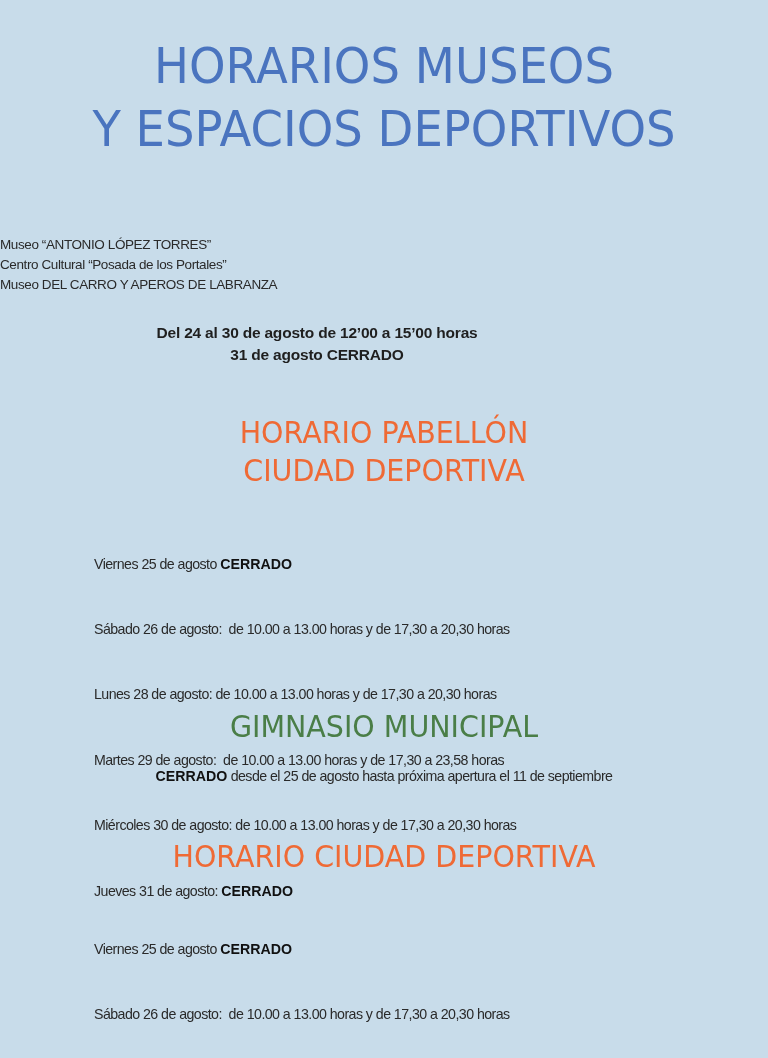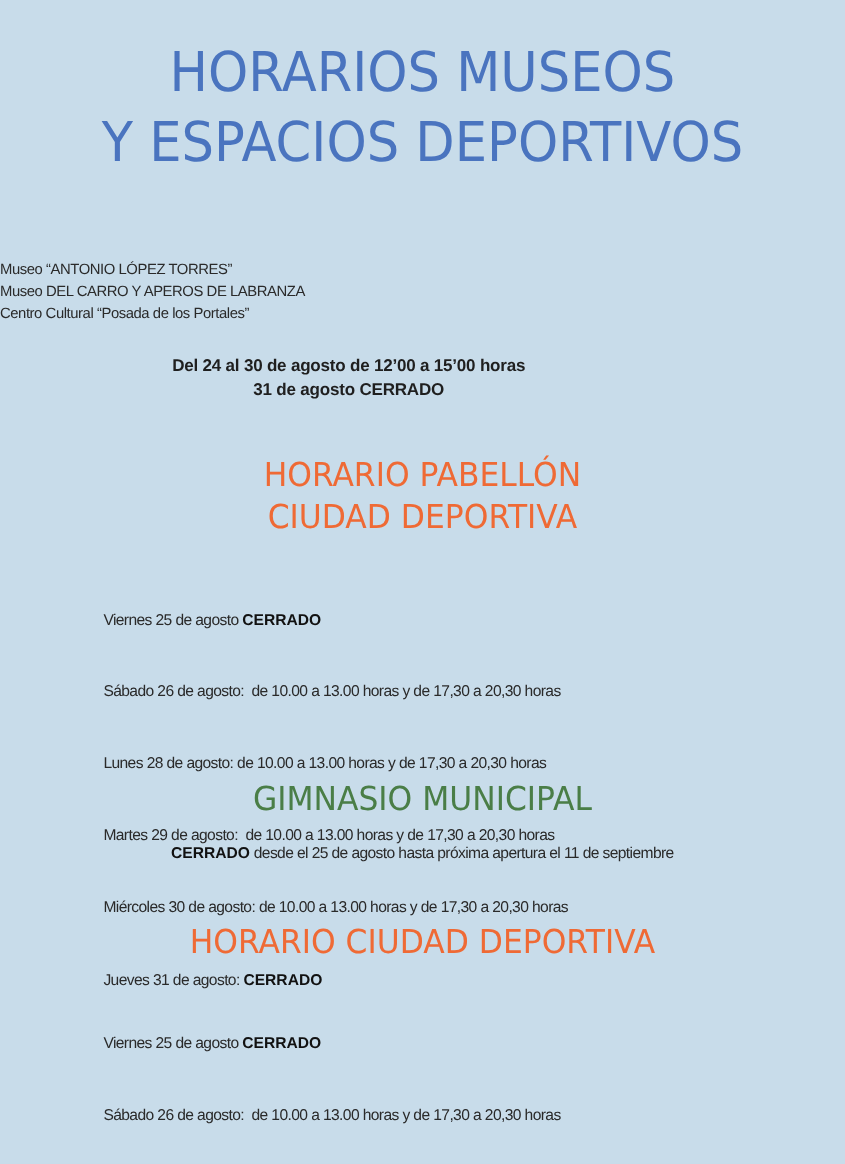--- a/index.html
+++ b/index.html
@@ -105,39 +105,39 @@
     .gym-note b { color: #111; letter-spacing: 0px; }
   </style>
 </head>
 <body>
 
 <h1 class="main-title t1">HORARIOS MUSEOS</h1>
 <h1 class="main-title t2">Y ESPACIOS DEPORTIVOS</h1>
 
 <div class="museum-block">
   <span class="line">Museo “ANTONIO LÓPEZ TORRES”</span>
+  <span class="line">Centro Cultural “Posada de los Portales”</span>
   <span class="line">Museo DEL CARRO Y APEROS DE LABRANZA</span>
-  <span class="line">Centro Cultural “Posada de los Portales”</span>
 </div>
 
 <div class="museum-hours">
   <span class="line">Del 24 al 30 de agosto de 12’00 a 15’00 horas</span>
   <span class="line">31 de agosto CERRADO</span>
 </div>
 
 <div class="section-heading orange h-pabellon">
   <div>HORARIO PABELLÓN</div>
   <div>CIUDAD DEPORTIVA</div>
 </div>
 
 <div class="schedule s-pabellon">
   <span class="row"><span>Viernes 25 de agosto </span><b>CERRADO</b></span>
   <span class="row"><span>Sábado 26 de agosto:  de 10.00 a 13.00 horas y de 17,30 a 20,30 horas</span></span>
   <span class="row"><span>Lunes 28 de agosto: de 10.00 a 13.00 horas y de 17,30 a 20,30 horas</span></span>
-  <span class="row"><span>Martes 29 de agosto:  de 10.00 a 13.00 horas y de 17,30 a 20,30 horas</span></span>
+  <span class="row"><span>Martes 29 de agosto:  de 10.00 a 13.00 horas y de 17,30 a 23,58 horas</span></span>
   <span class="row"><span>Miércoles 30 de agosto: de 10.00 a 13.00 horas y de 17,30 a 20,30 horas</span></span>
   <span class="row"><span>Jueves 31 de agosto: </span><b>CERRADO</b></span>
 </div>
 
 <div class="section-heading green h-gimnasio">GIMNASIO MUNICIPAL</div>
 
 <div class="gym-note"><b>CERRADO</b><span> desde el 25 de agosto hasta próxima apertura el 11 de septiembre</span></div>
 
 <div class="section-heading orange h-ciudad">HORARIO CIUDAD DEPORTIVA</div>
 

